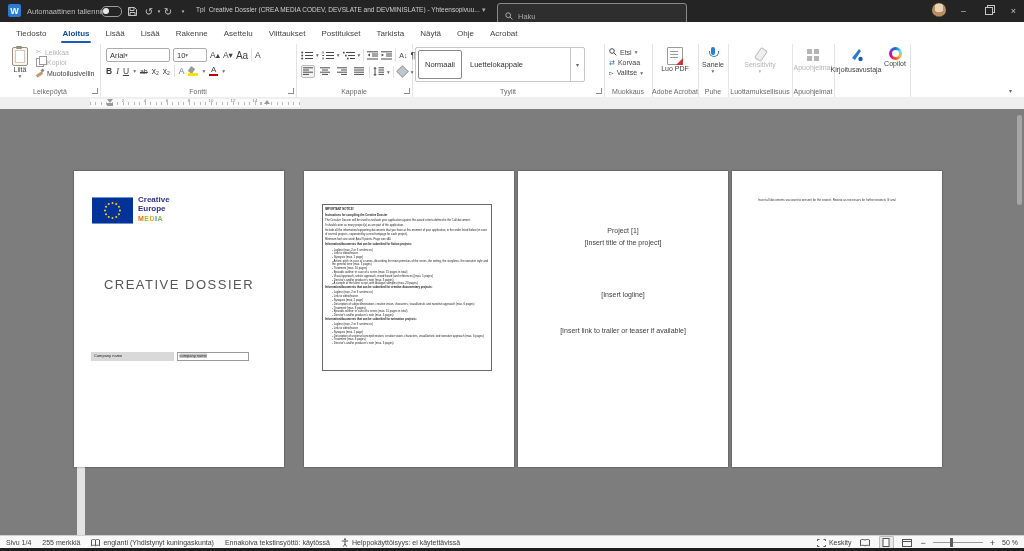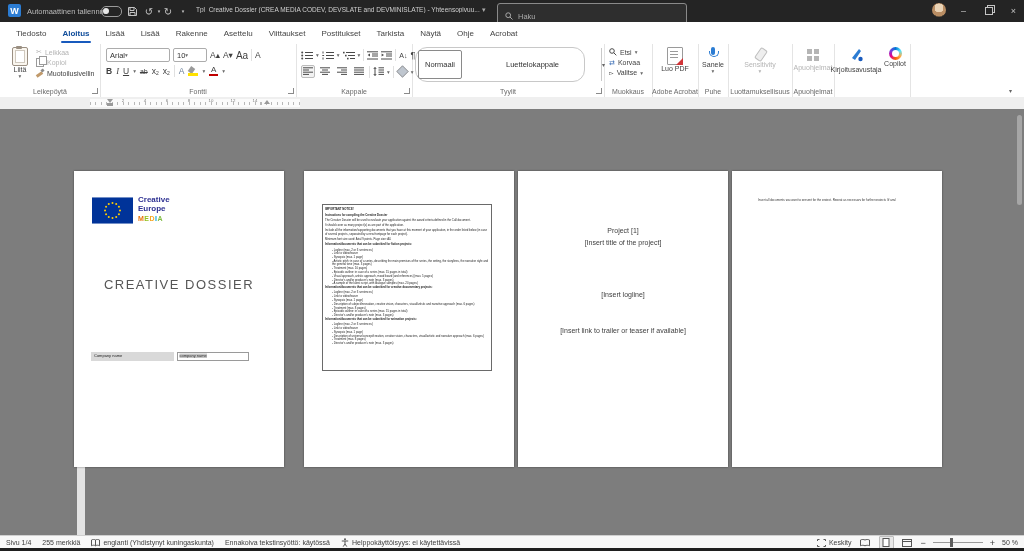--- a/index.html
+++ b/index.html
@@ -74,21 +74,21 @@
   .fc-icon::after{content:"";display:block;width:9px;height:2.5px;background:#c00000;margin-top:0.5px;}
   .vsep{width:1px;height:12px;background:#e0e0e0;}
   
   .pg-row{position:absolute;left:5px;display:flex;align-items:center;gap:3px;}
   .li-ic{display:inline-flex;}
   .albtn{padding:1px;border:1px solid transparent;display:inline-flex;}
   .albtn.sel{border-color:#bcbcbc;background:#f2f2f2;border-radius:2px;}
   .sort-ic{font-size:7px;color:#3f3f3f;}
   .shade-ic{width:9px;height:9px;background:#bfC6cf;transform:rotate(45deg) scale(.8);border:1px solid #8a8a8a;}
   
-  .stylegal{position:absolute;left:3px;top:3px;width:168px;height:33px;border:1px solid #c8c8c8;border-radius:12px;display:flex;align-items:stretch;background:#fff;gap:36px;}
+  .stylegal{position:absolute;left:3px;top:3px;width:168px;height:33px;border:1px solid #c8c8c8;border-radius:2px;display:flex;align-items:stretch;background:#fff;}
   .stylecell{display:flex;align-items:center;padding:0 6px;font-size:7.5px;color:#333;white-space:nowrap;}
   .stylecell.sel{border:1px solid #8a8a8a;border-radius:2px;margin:2px;background:#fff;}
   .gal-scroll{margin-left:auto;width:13px;border-left:1px solid #c8c8c8;display:flex;align-items:center;justify-content:center;color:#666;font-size:6px;}
   
   .mini-col{position:absolute;left:5px;top:4px;display:flex;flex-direction:column;gap:2.5px;}
   .bigbtn{position:absolute;top:3px;text-align:center;}
   .pdf-icon{margin:0 auto;width:14px;height:16px;border:1px solid #9a9a9a;background:#fff;position:relative;border-radius:1px;}
   .pdf-icon::before{content:"";position:absolute;right:-1px;bottom:-1px;width:7px;height:7px;background:#d13438;clip-path:polygon(100% 0,100% 100%,0 100%);}
   .pdf-icon::after{content:"";position:absolute;left:2px;top:3px;width:8px;height:1px;background:#9a9a9a;box-shadow:0 3px #9a9a9a,0 6px #9a9a9a;}
   .mic-icon{margin:0 auto;width:11px;height:14px;position:relative;}

